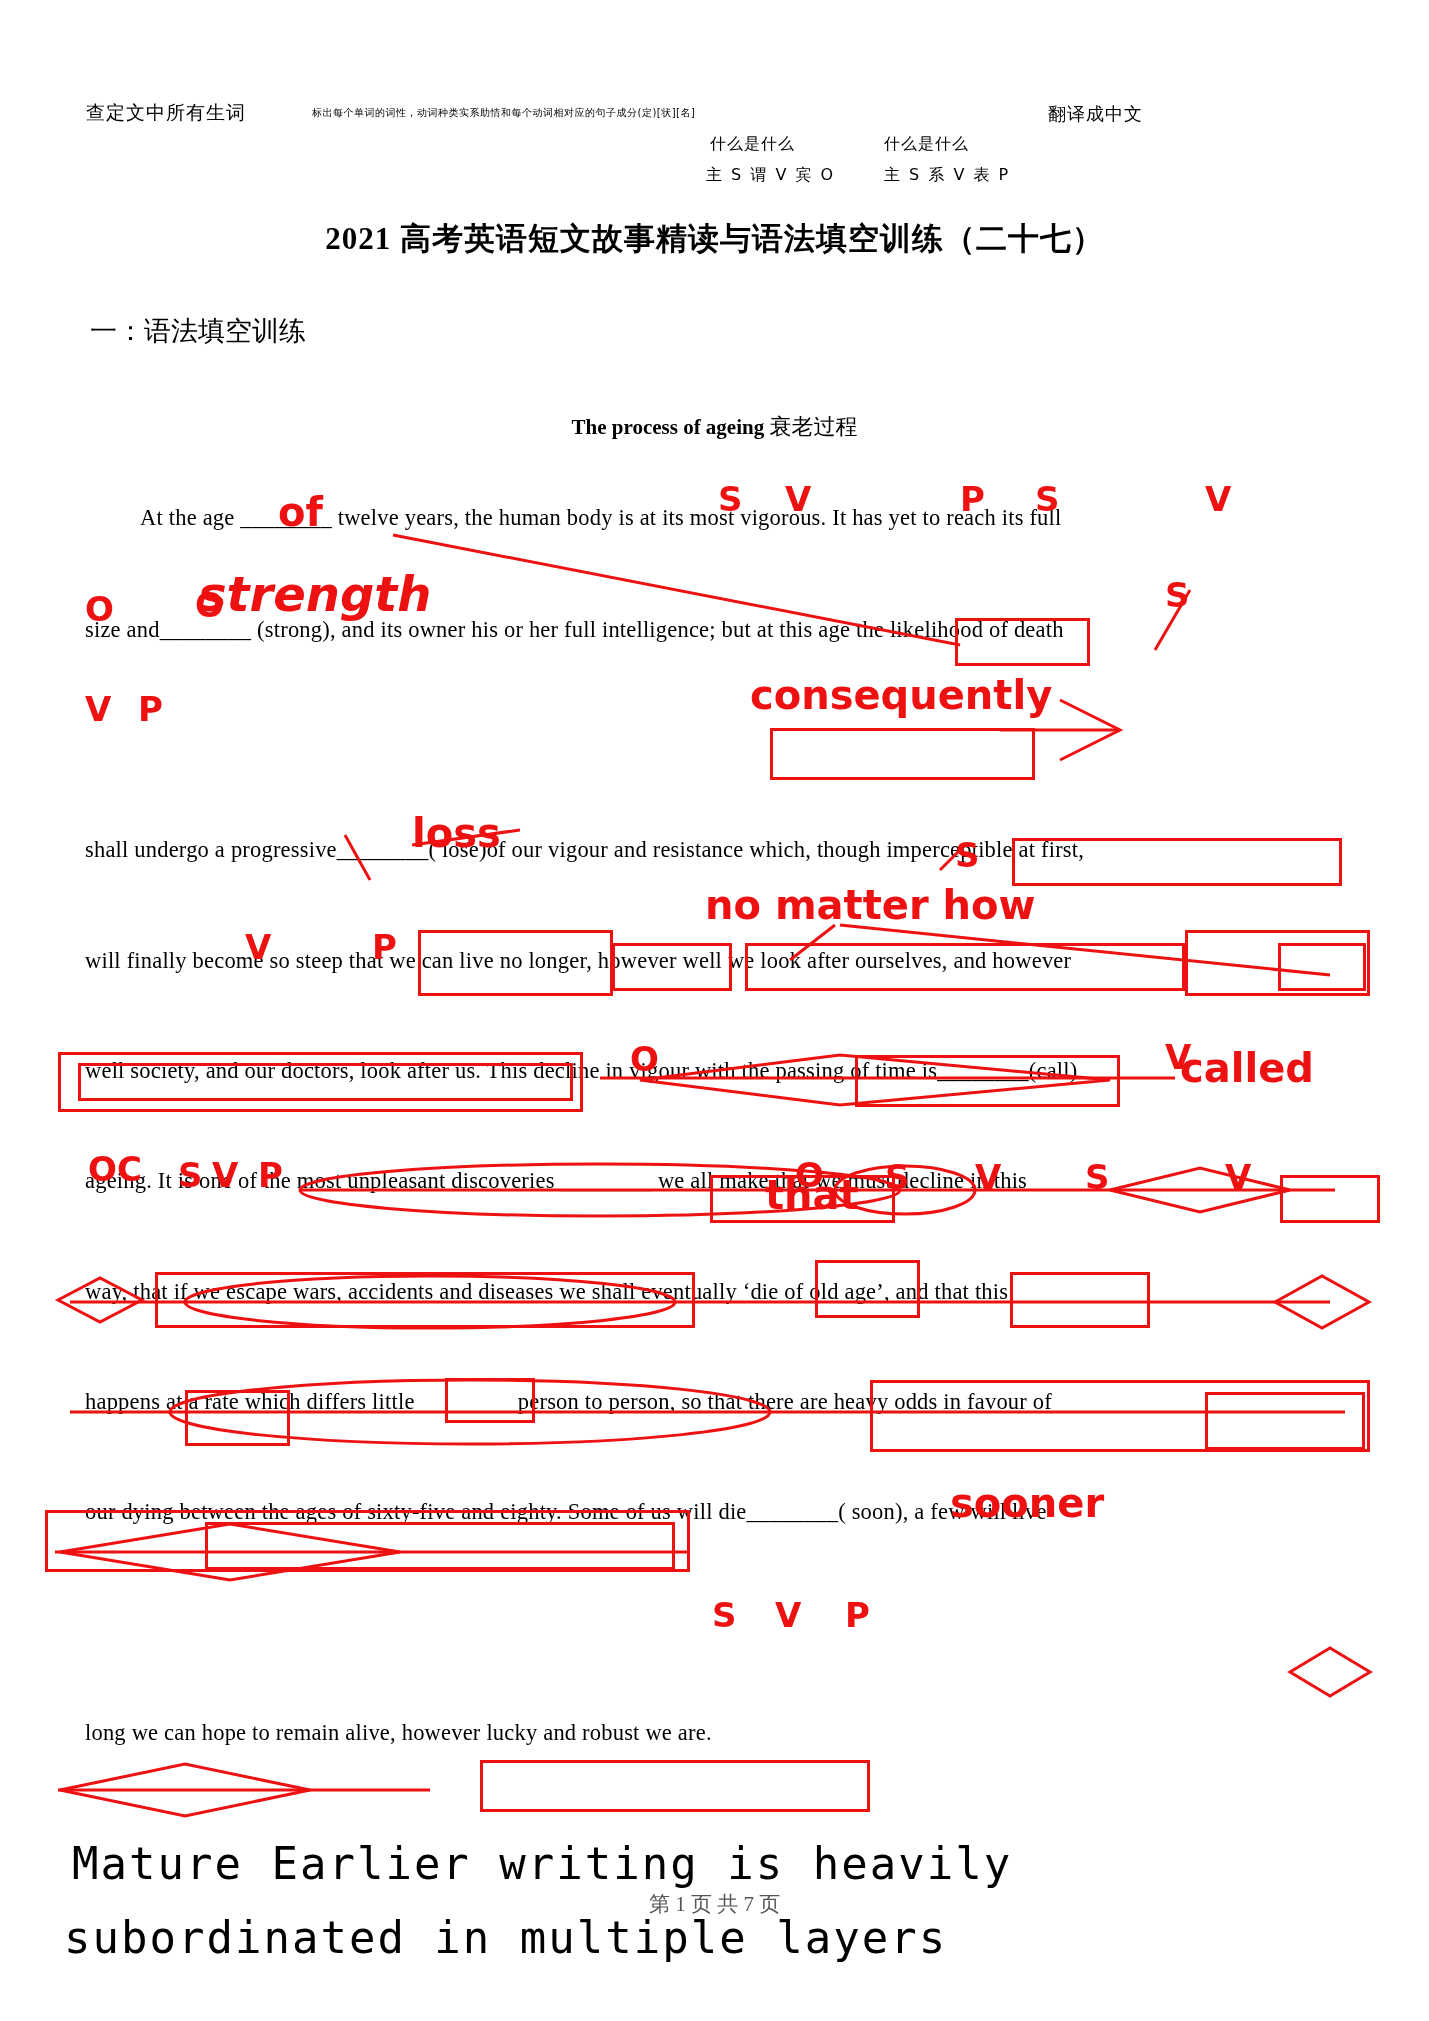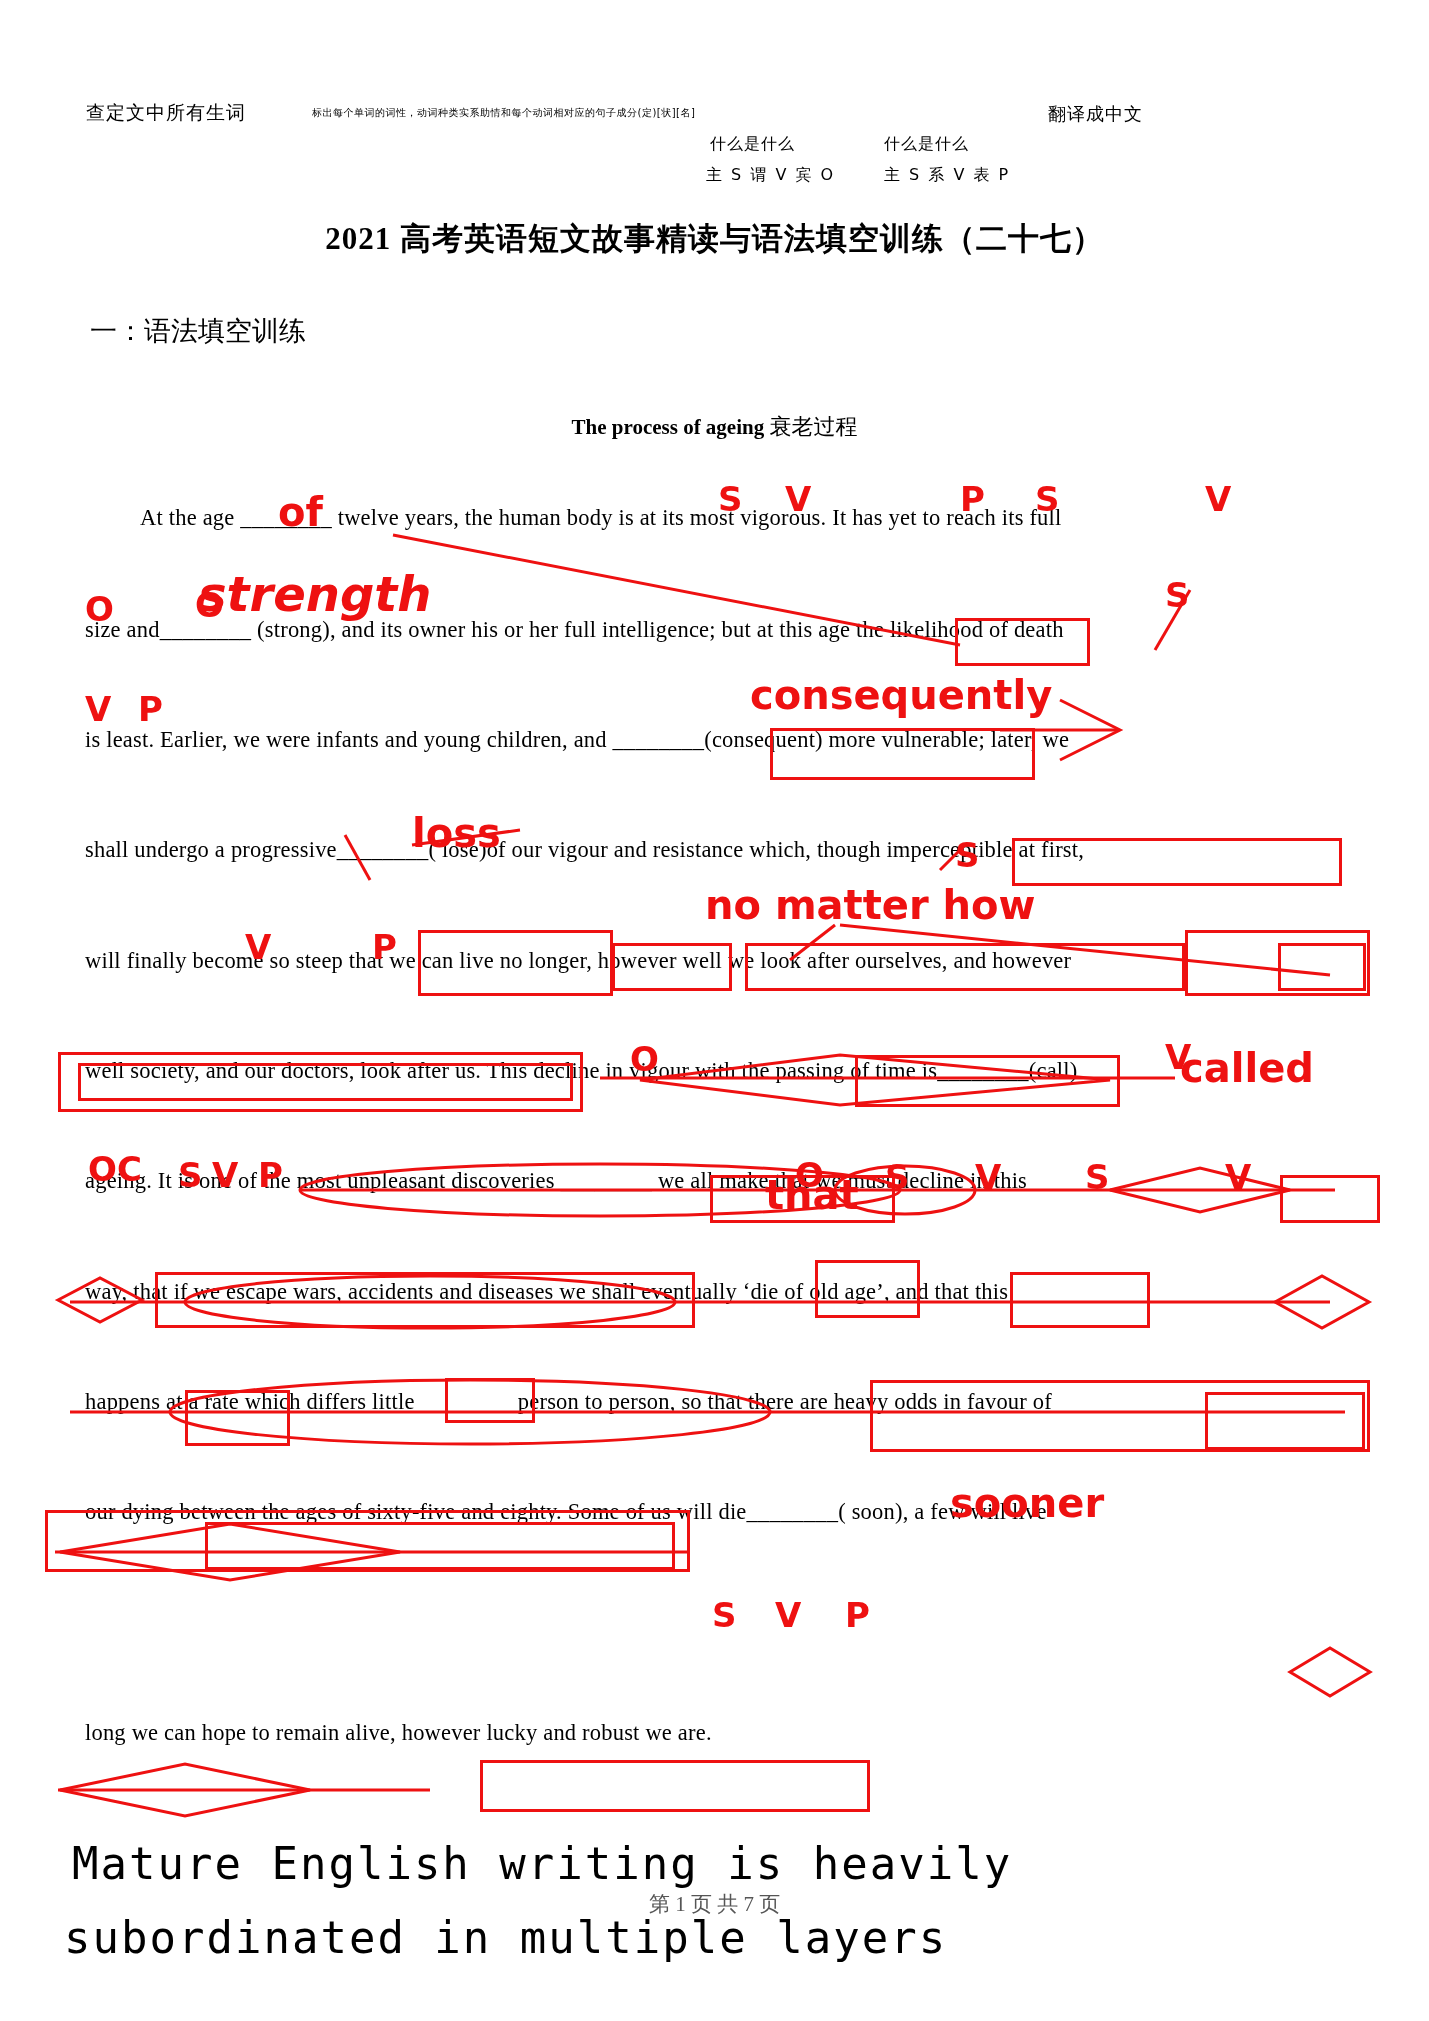--- a/index.html
+++ b/index.html
@@ -129,21 +129,20 @@
 
   <div id="doc-title">2021 高考英语短文故事精读与语法填空训练（二十七）</div>
   <div id="section-title">一：语法填空训练</div>
   <div id="passage-title">
     <span>The process of ageing</span>
     <span class="cn">衰老过程</span>
   </div>
 
   <div class="line" style="left:140px; top:505px;">At the age ________ twelve years, the human body is at its most vigorous. It has yet to reach its full</div>
   <div class="line" style="left:85px;  top:617px;">size and________ (strong), and its owner his or her full intelligence; but at this age the likelihood of death</div>
-  <div class="line" style="left:85px;  top:727px;">is least. Earlier, we were infants and young children, and ________(consequent) more vulnerable; later, we</div>
   <div class="line" style="left:85px;  top:837px;">shall undergo a progressive________( lose)of our vigour and resistance which, though imperceptible at first,</div>
   <div class="line" style="left:85px;  top:948px;">will finally become so steep that we can live no longer, however well we look after ourselves, and however</div>
   <div class="line" style="left:85px;  top:1058px;">well society, and our doctors, look after us. This decline in vigour with the passing of time is________(call)</div>
   <div class="line" style="left:85px;  top:1168px;">ageing. It is one of the most unpleasant discoveries ________ we all make that we must decline in this</div>
   <div class="line" style="left:85px;  top:1279px;">way, that if we escape wars, accidents and diseases we shall eventually  ‘die of old age’, and that this</div>
   <div class="line" style="left:85px;  top:1389px;">happens at a rate which differs little ________ person to person, so that there are heavy odds in favour of</div>
   <div class="line" style="left:85px;  top:1499px;">our dying between the ages of sixty-five and eighty. Some of us will die________( soon), a few will live</div>
   <div class="line" style="left:85px;  top:1720px;">long we can hope to remain alive, however lucky and robust we are.</div>
 
   <svg class="overlay" viewBox="0 0 1429 2021">
@@ -253,17 +252,17 @@
   <div class="ann" style="left:795px; top:1158px; font-size:34px;">O</div>
   <div class="ann" style="left:885px; top:1160px; font-size:34px;">S</div>
   <div class="ann" style="left:975px; top:1160px; font-size:34px;">V</div>
   <div class="ann" style="left:1085px;top:1160px; font-size:34px;">S</div>
   <div class="ann" style="left:1225px;top:1160px; font-size:34px;">V</div>
 
   <div class="ann" style="left:712px; top:1598px; font-size:34px;">S</div>
   <div class="ann" style="left:775px; top:1598px; font-size:34px;">V</div>
   <div class="ann" style="left:845px; top:1598px; font-size:34px;">P</div>
 
-  <div class="hand" id="hand1">Mature English writing is heavily</div>
+  <div class="hand" id="hand1">Mature Earlier writing is heavily</div>
   <div class="hand" id="hand2">subordinated in multiple layers</div>
   <div id="page-num">第 1 页 共 7 页</div>
 
 </div>
 
 </body></html>

